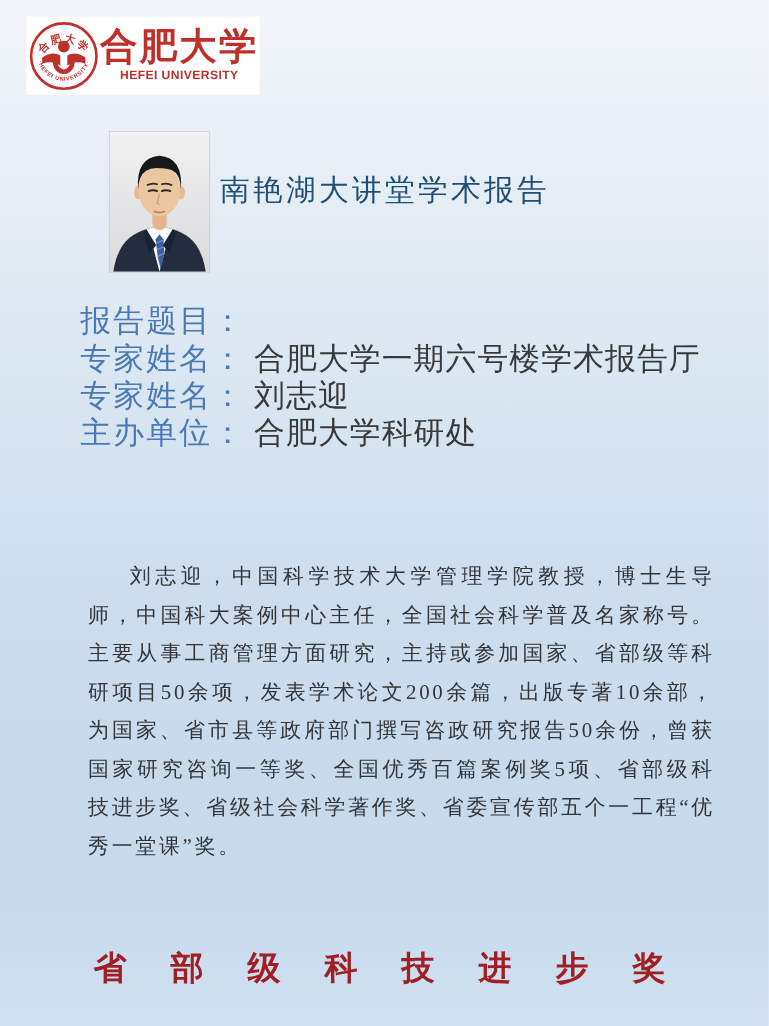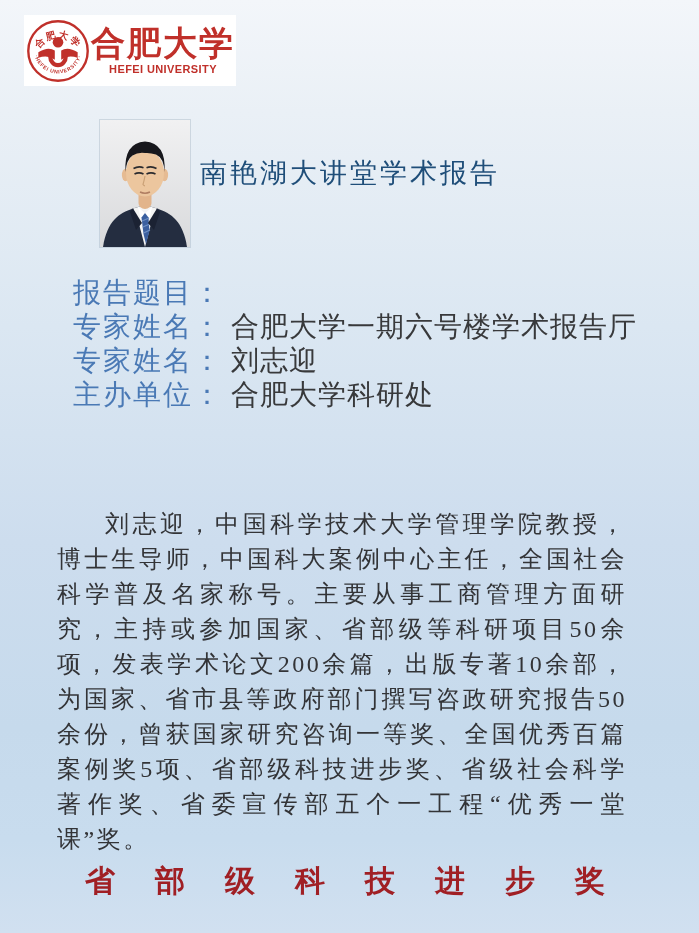--- a/index.html
+++ b/index.html
@@ -90,23 +90,23 @@
   }
   .field-value {
     color: #38393b;
     letter-spacing: 1px;
     padding-left: 8px;
   }
 
   
   .bio {
     position: absolute;
-    left: 57px; top: 507px;
+    left: 80px; top: 507px;
     width: 570px;
-    font-size: 24px;
+    font-size: 19px;
     line-height: 35px;
     color: #333437;
     letter-spacing: 2.5px;
     text-align: justify;
     text-justify: inter-character;
     text-indent: 2em;
   }
 
   
   .welcome {

